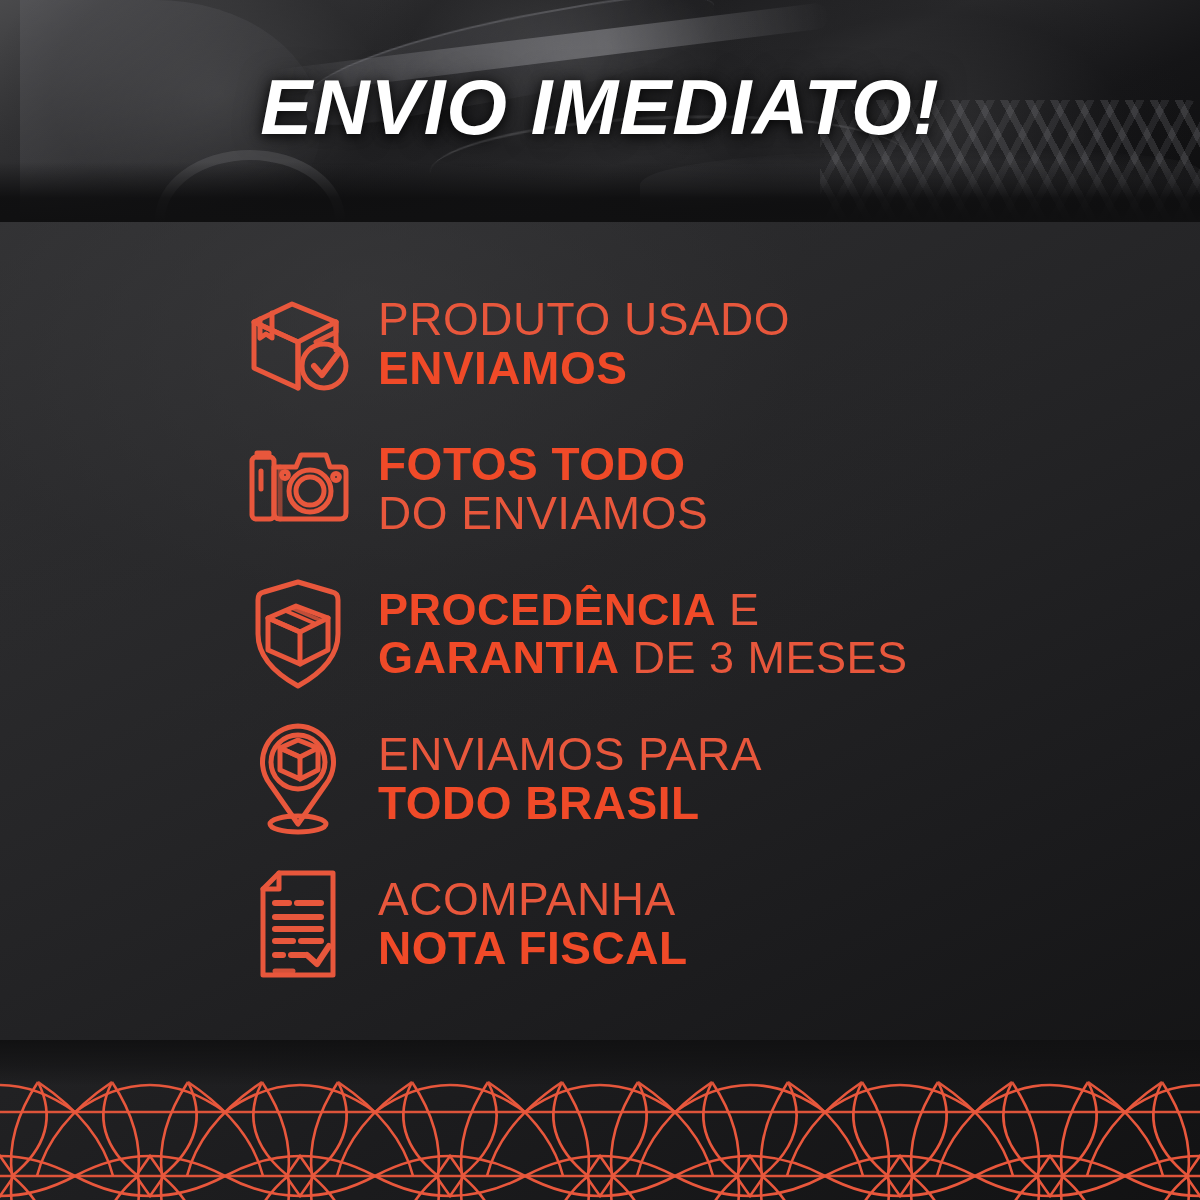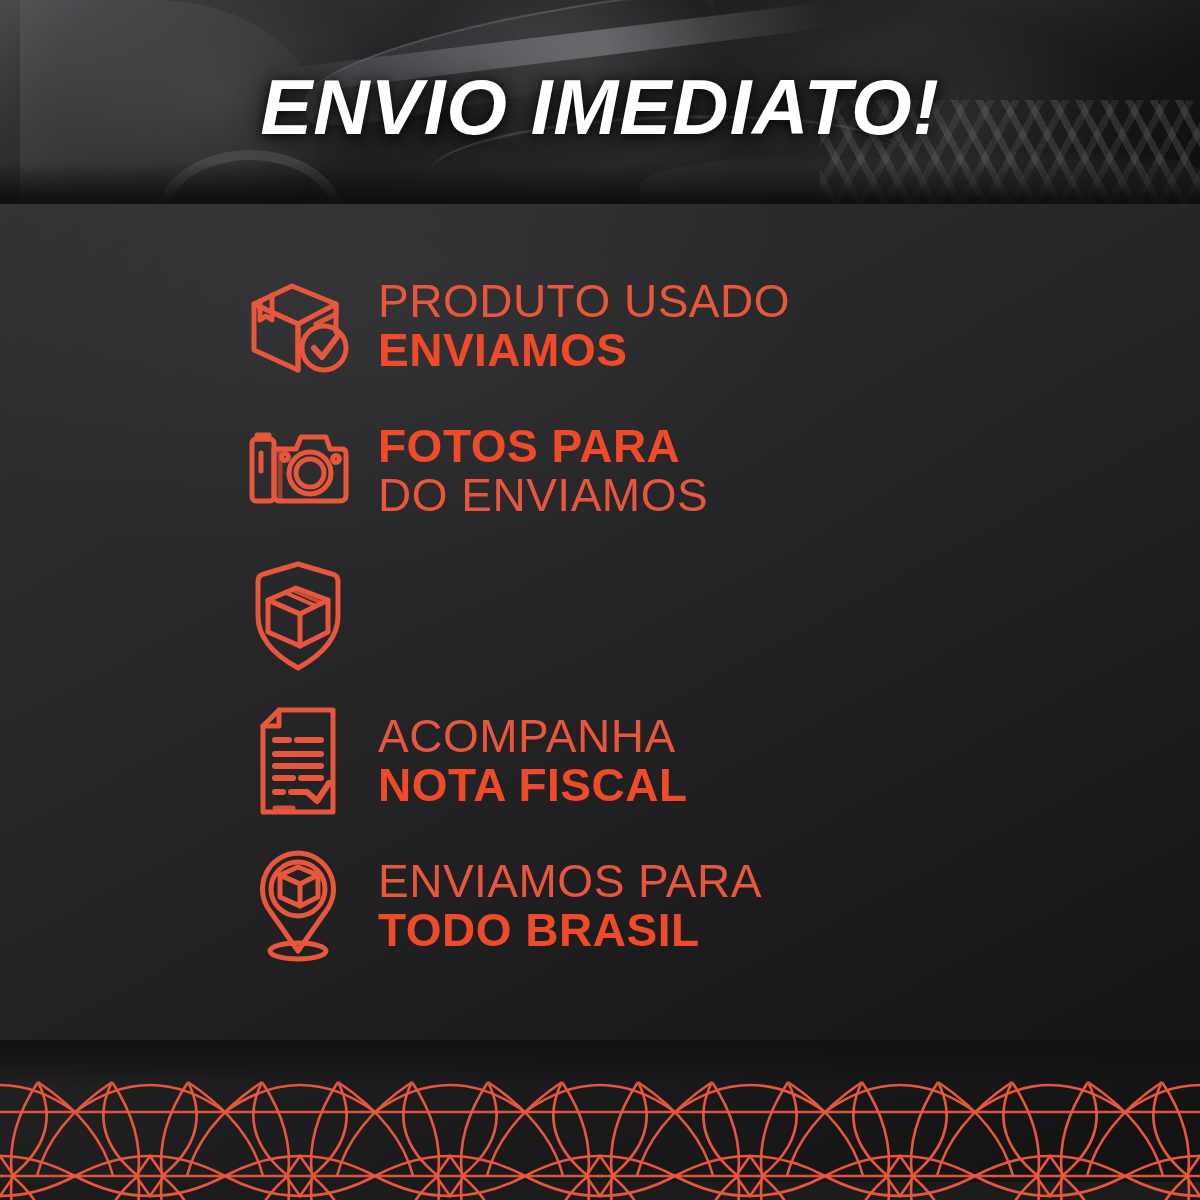--- a/index.html
+++ b/index.html
@@ -103,21 +103,21 @@
     letter-spacing: 1px;
     text-shadow: 0 2px 12px rgba(0,0,0,0.85), 0 0 28px rgba(0,0,0,0.6);
     white-space: nowrap;
     padding-bottom: 8px;
     box-sizing: border-box;
   }
 
   
   .body-area {
     position: absolute;
-    left: 0; top: 204px;
+    left: 0; top: 222px;
     width: 1200px;
     height: 978px;
     background:
       radial-gradient(ellipse 900px 600px at 30% 8%, rgba(58,58,60,0.55) 0%, rgba(40,40,42,0.18) 50%, rgba(0,0,0,0) 78%),
       linear-gradient(152deg, #343436 0%, #2b2b2d 22%, #232325 48%, #1b1b1d 72%, #121213 100%);
   }
 
   .features {
     position: absolute;
     left: 240px;
@@ -227,35 +227,56 @@
             <path d="M17 30 L17 48"></path>
             <path d="M30 26 L52 26 L57 14 L82 14 L86 26 L98 26 Q102 26 102 31 L102 72 Q102 78 96 78 L36 78 Q30 78 30 72 Z"></path>
             <circle cx="66" cy="50" r="21"></circle>
             <circle cx="66" cy="50" r="14"></circle>
             <circle cx="41" cy="34" r="3.4"></circle>
             <circle cx="92" cy="36" r="3.4"></circle>
             <path d="M36 26 L36 78" stroke-opacity="0.55"></path>
           </svg>
         </div>
         <div class="feature-text">
-          <div class="line bold">FOTOS PARA</div>
+          <div class="line bold">FOTOS TODO</div>
           <div class="line light">DO ENVIAMOS</div>
         </div>
       </div>
 
       <div class="feature f3">
         <div class="feature-icon">
           <svg width="104" height="116" viewBox="0 0 104 116" fill="none" stroke="#e8573c" stroke-width="5" stroke-linecap="round" stroke-linejoin="round">
             <path d="M52 6 L18 16 Q12 17 12 24 L12 58 Q12 88 52 110 Q92 88 92 58 L92 24 Q92 17 86 16 Z"></path>
             <path d="M22 42 L50 30 L82 42 L54 56 Z"></path>
             <path d="M22 42 L22 74 L54 88 L54 56 Z"></path>
             <path d="M82 42 L82 74 L54 88"></path>
             <path d="M40 35 L70 48" stroke-width="4"></path>
             <path d="M46 32 L76 45" stroke-width="4" stroke-opacity="0.8"></path>
           </svg>
+        </div>
+        <div class="feature-text">
+          <div class="line"><span class="bold">PROCEDÊNCIA</span><span class="light"> E</span></div>
+          <div class="line"><span class="bold">GARANTIA</span><span class="light"> DE 3 MESES</span></div>
+        </div>
+      </div>
+
+      <div class="feature f5">
+        <div class="feature-icon">
+          <svg width="96" height="118" viewBox="0 0 96 118" fill="none" stroke="#e8573c" stroke-width="5" stroke-linecap="round" stroke-linejoin="round">
+            <path d="M48 6 A36 36 0 0 1 76 64 L48 104 L20 64 A36 36 0 0 1 48 6 Z"></path>
+            <circle cx="48" cy="42" r="27"></circle>
+            <path d="M30 28 L48 20 L68 28 L50 37 Z"></path>
+            <path d="M30 28 L30 50 L50 59 L50 37 Z"></path>
+            <path d="M68 28 L68 50 L50 59"></path>
+            <ellipse cx="48" cy="104" rx="28" ry="8"></ellipse>
+          </svg>
+        </div>
+        <div class="feature-text">
+          <div class="line light">ENVIAMOS PARA</div>
+          <div class="line bold">TODO BRASIL</div>
         </div>
       </div>
 
       <div class="feature f4">
         <div class="feature-icon">
           <svg width="98" height="114" viewBox="0 0 98 114" fill="none" stroke="#e8573c" stroke-width="5" stroke-linecap="round" stroke-linejoin="round">
             <path d="M30 6 L84 6 L84 108 L14 108 L14 22 Z"></path>
             <path d="M30 6 L30 22 L14 22"></path>
             <path d="M26 36 L40 36" stroke-width="6"></path>
             <path d="M48 36 L72 36" stroke-width="6"></path>
@@ -265,37 +286,20 @@
             <path d="M52 74 L72 74" stroke-width="6"></path>
             <path d="M26 88 L34 88" stroke-width="6"></path>
             <path d="M42 88 L56 88" stroke-width="6"></path>
             <path d="M58 88 L68 97 L80 79" stroke-width="6"></path>
             <path d="M26 104 L44 104" stroke-width="5" stroke-opacity="0.9"></path>
           </svg>
         </div>
         <div class="feature-text">
           <div class="line light">ACOMPANHA</div>
           <div class="line bold">NOTA FISCAL</div>
-        </div>
-      </div>
-
-      <div class="feature f5">
-        <div class="feature-icon">
-          <svg width="96" height="118" viewBox="0 0 96 118" fill="none" stroke="#e8573c" stroke-width="5" stroke-linecap="round" stroke-linejoin="round">
-            <path d="M48 6 A36 36 0 0 1 76 64 L48 104 L20 64 A36 36 0 0 1 48 6 Z"></path>
-            <circle cx="48" cy="42" r="27"></circle>
-            <path d="M30 28 L48 20 L68 28 L50 37 Z"></path>
-            <path d="M30 28 L30 50 L50 59 L50 37 Z"></path>
-            <path d="M68 28 L68 50 L50 59"></path>
-            <ellipse cx="48" cy="104" rx="28" ry="8"></ellipse>
-          </svg>
-        </div>
-        <div class="feature-text">
-          <div class="line light">ENVIAMOS PARA</div>
-          <div class="line bold">TODO BRASIL</div>
         </div>
       </div>
 
     </div>
   </div>
 
   <div class="pattern">
     <svg width="1200" height="160" viewBox="0 0 1200 160" fill="none">
       <defs>
         <g id="motif">

